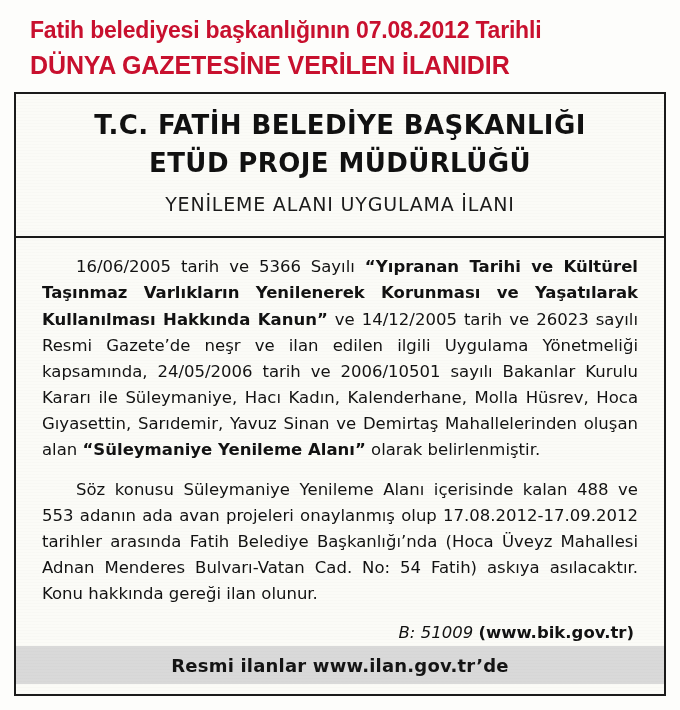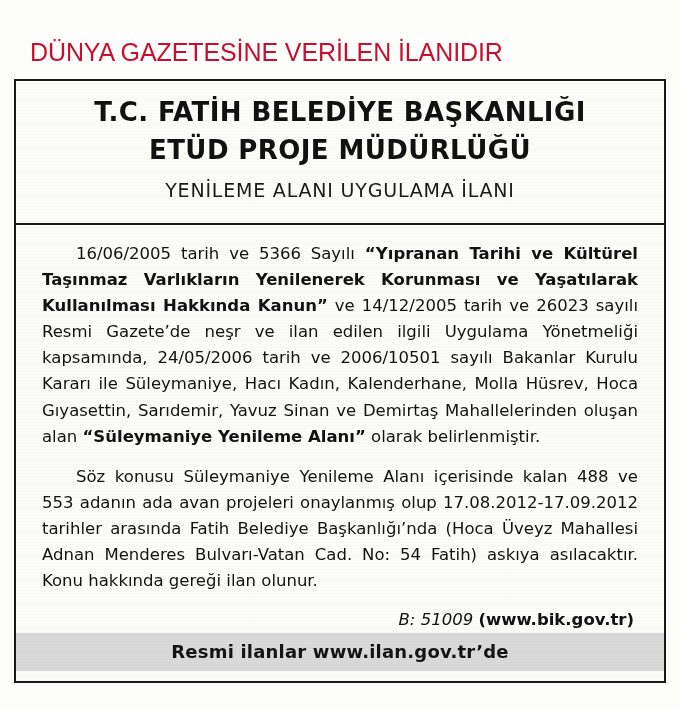--- a/index.html
+++ b/index.html
@@ -29,25 +29,25 @@
   .header .line1 {
     font-family: "Liberation Sans", sans-serif;
     font-weight: bold;
     font-size: 23px;
     letter-spacing: -0.2px;
     line-height: 1.1;
     white-space: nowrap;
   }
   .header .line2 {
     font-family: "Liberation Sans", sans-serif;
-    font-weight: normal;
+    font-weight: bold;
     font-size: 25px;
     letter-spacing: -0.1px;
     line-height: 1.15;
-    margin-top: 20px;
+    margin-top: 8px;
     white-space: nowrap;
   }
 
   
   .notice {
     position: relative;
     margin: 10px 14px 0 14px;
     border: 2px solid #1a1a1a;
     background: #fbfbf7;
     height: 604px;
@@ -154,20 +154,21 @@
     color: #141414;
     letter-spacing: 0.2px;
   }
 </style>
 </head>
 <body>
 
 <div class="page">
 
   <div class="header">
+    <div class="line1">Fatih belediyesi başkanlığının 07.08.2012 Tarihli</div>
     <div class="line2">DÜNYA GAZETESİNE VERİLEN İLANIDIR</div>
   </div>
 
   <div class="notice">
 
     <div class="masthead">
       <div class="t1">T.C. FATİH BELEDİYE BAŞKANLIĞI</div>
       <div class="t2">ETÜD PROJE MÜDÜRLÜĞÜ</div>
       <div class="t3">YENİLEME ALANI UYGULAMA İLANI</div>
     </div>

